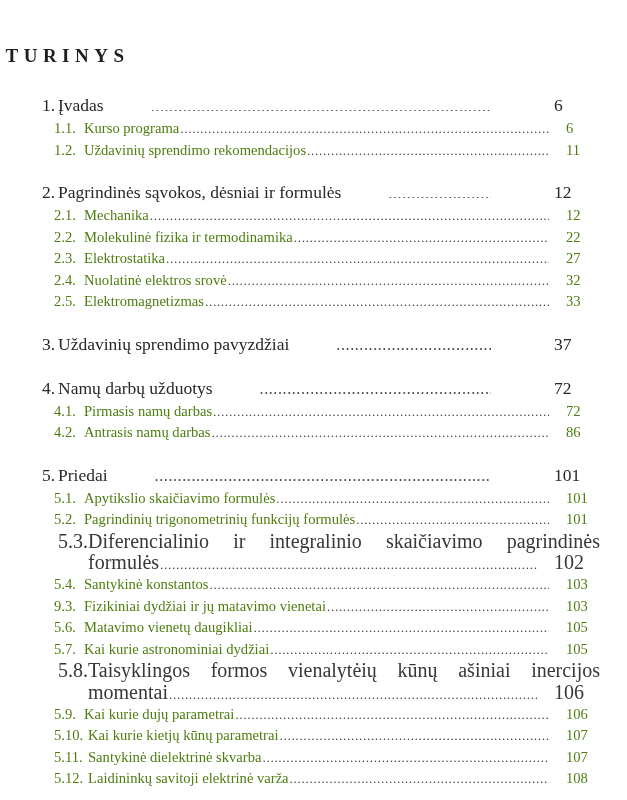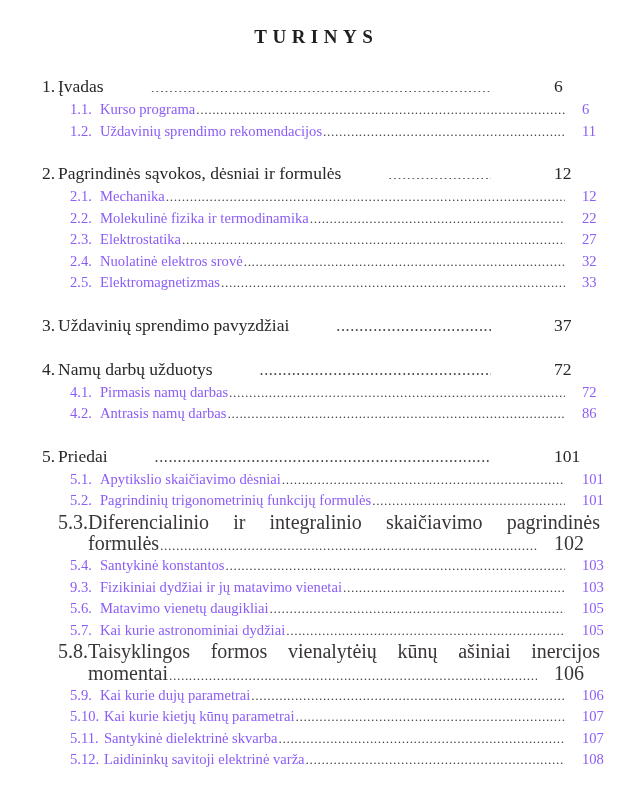--- a/index.html
+++ b/index.html
@@ -12,27 +12,27 @@
     height: 800px;
     font-family: "Liberation Serif", "DejaVu Serif", serif;
     color: #2b2b2b;
     overflow: hidden;
     position: relative;
     -webkit-font-smoothing: antialiased;
   }
 
   
   #toc-title {
-    text-align: center;
+    text-align: left;
     font-weight: bold;
     font-size: 19px;
     letter-spacing: 5.5px;
     text-indent: 5.5px;
     margin: 0;
-    padding-top: 26px;
+    padding-top: 45px;
     color: #1f1f1f;
   }
 
   
   #toc-body {
     margin-top: 26px;
     padding-left: 42px;
     padding-right: 27px;
   }
 
@@ -93,22 +93,22 @@
     display: inline-block;
     min-width: 16px;
   }
   .lvl1 .page { font-size: 17.5px; }
   .lvl1 .leader::before { font-size: 16px; }
 
   
   .lvl2 {
     font-size: 14.6px;
     line-height: 21.5px;
-    margin-left: 28px;
-    color: #8b5cf6;
+    margin-left: 12px;
+    color: #4d7c0f;
   }
   .lvl2 .num {
     display: inline-block;
     min-width: 30px;
   }
   .lvl2 .num.tight { min-width: 34px; }
   .lvl2 .page { font-size: 14.6px; }
   .lvl2 .leader::before { font-size: 13.5px; }
 
   
@@ -248,21 +248,21 @@
         <span class="page">86</span>
       </div>
     </div>
     <div class="toc-group">
       <div class="toc-row lvl1">
         <span class="label"><span class="num">5.</span><span>Priedai</span></span>
         <span class="leader"></span>
         <span class="page">101</span>
       </div>
       <div class="toc-row lvl2">
-        <span class="label"><span class="num">5.1.</span><span>Apytikslio skaičiavimo dėsniai</span></span>
+        <span class="label"><span class="num">5.1.</span><span>Apytikslio skaičiavimo formulės</span></span>
         <span class="leader"></span>
         <span class="page">101</span>
       </div>
       <div class="toc-row lvl2">
         <span class="label"><span class="num">5.2.</span><span>Pagrindinių trigonometrinių funkcijų formulės</span></span>
         <span class="leader"></span>
         <span class="page">101</span>
       </div>
       <div class="toc-wrap">
         <div class="first-line">

